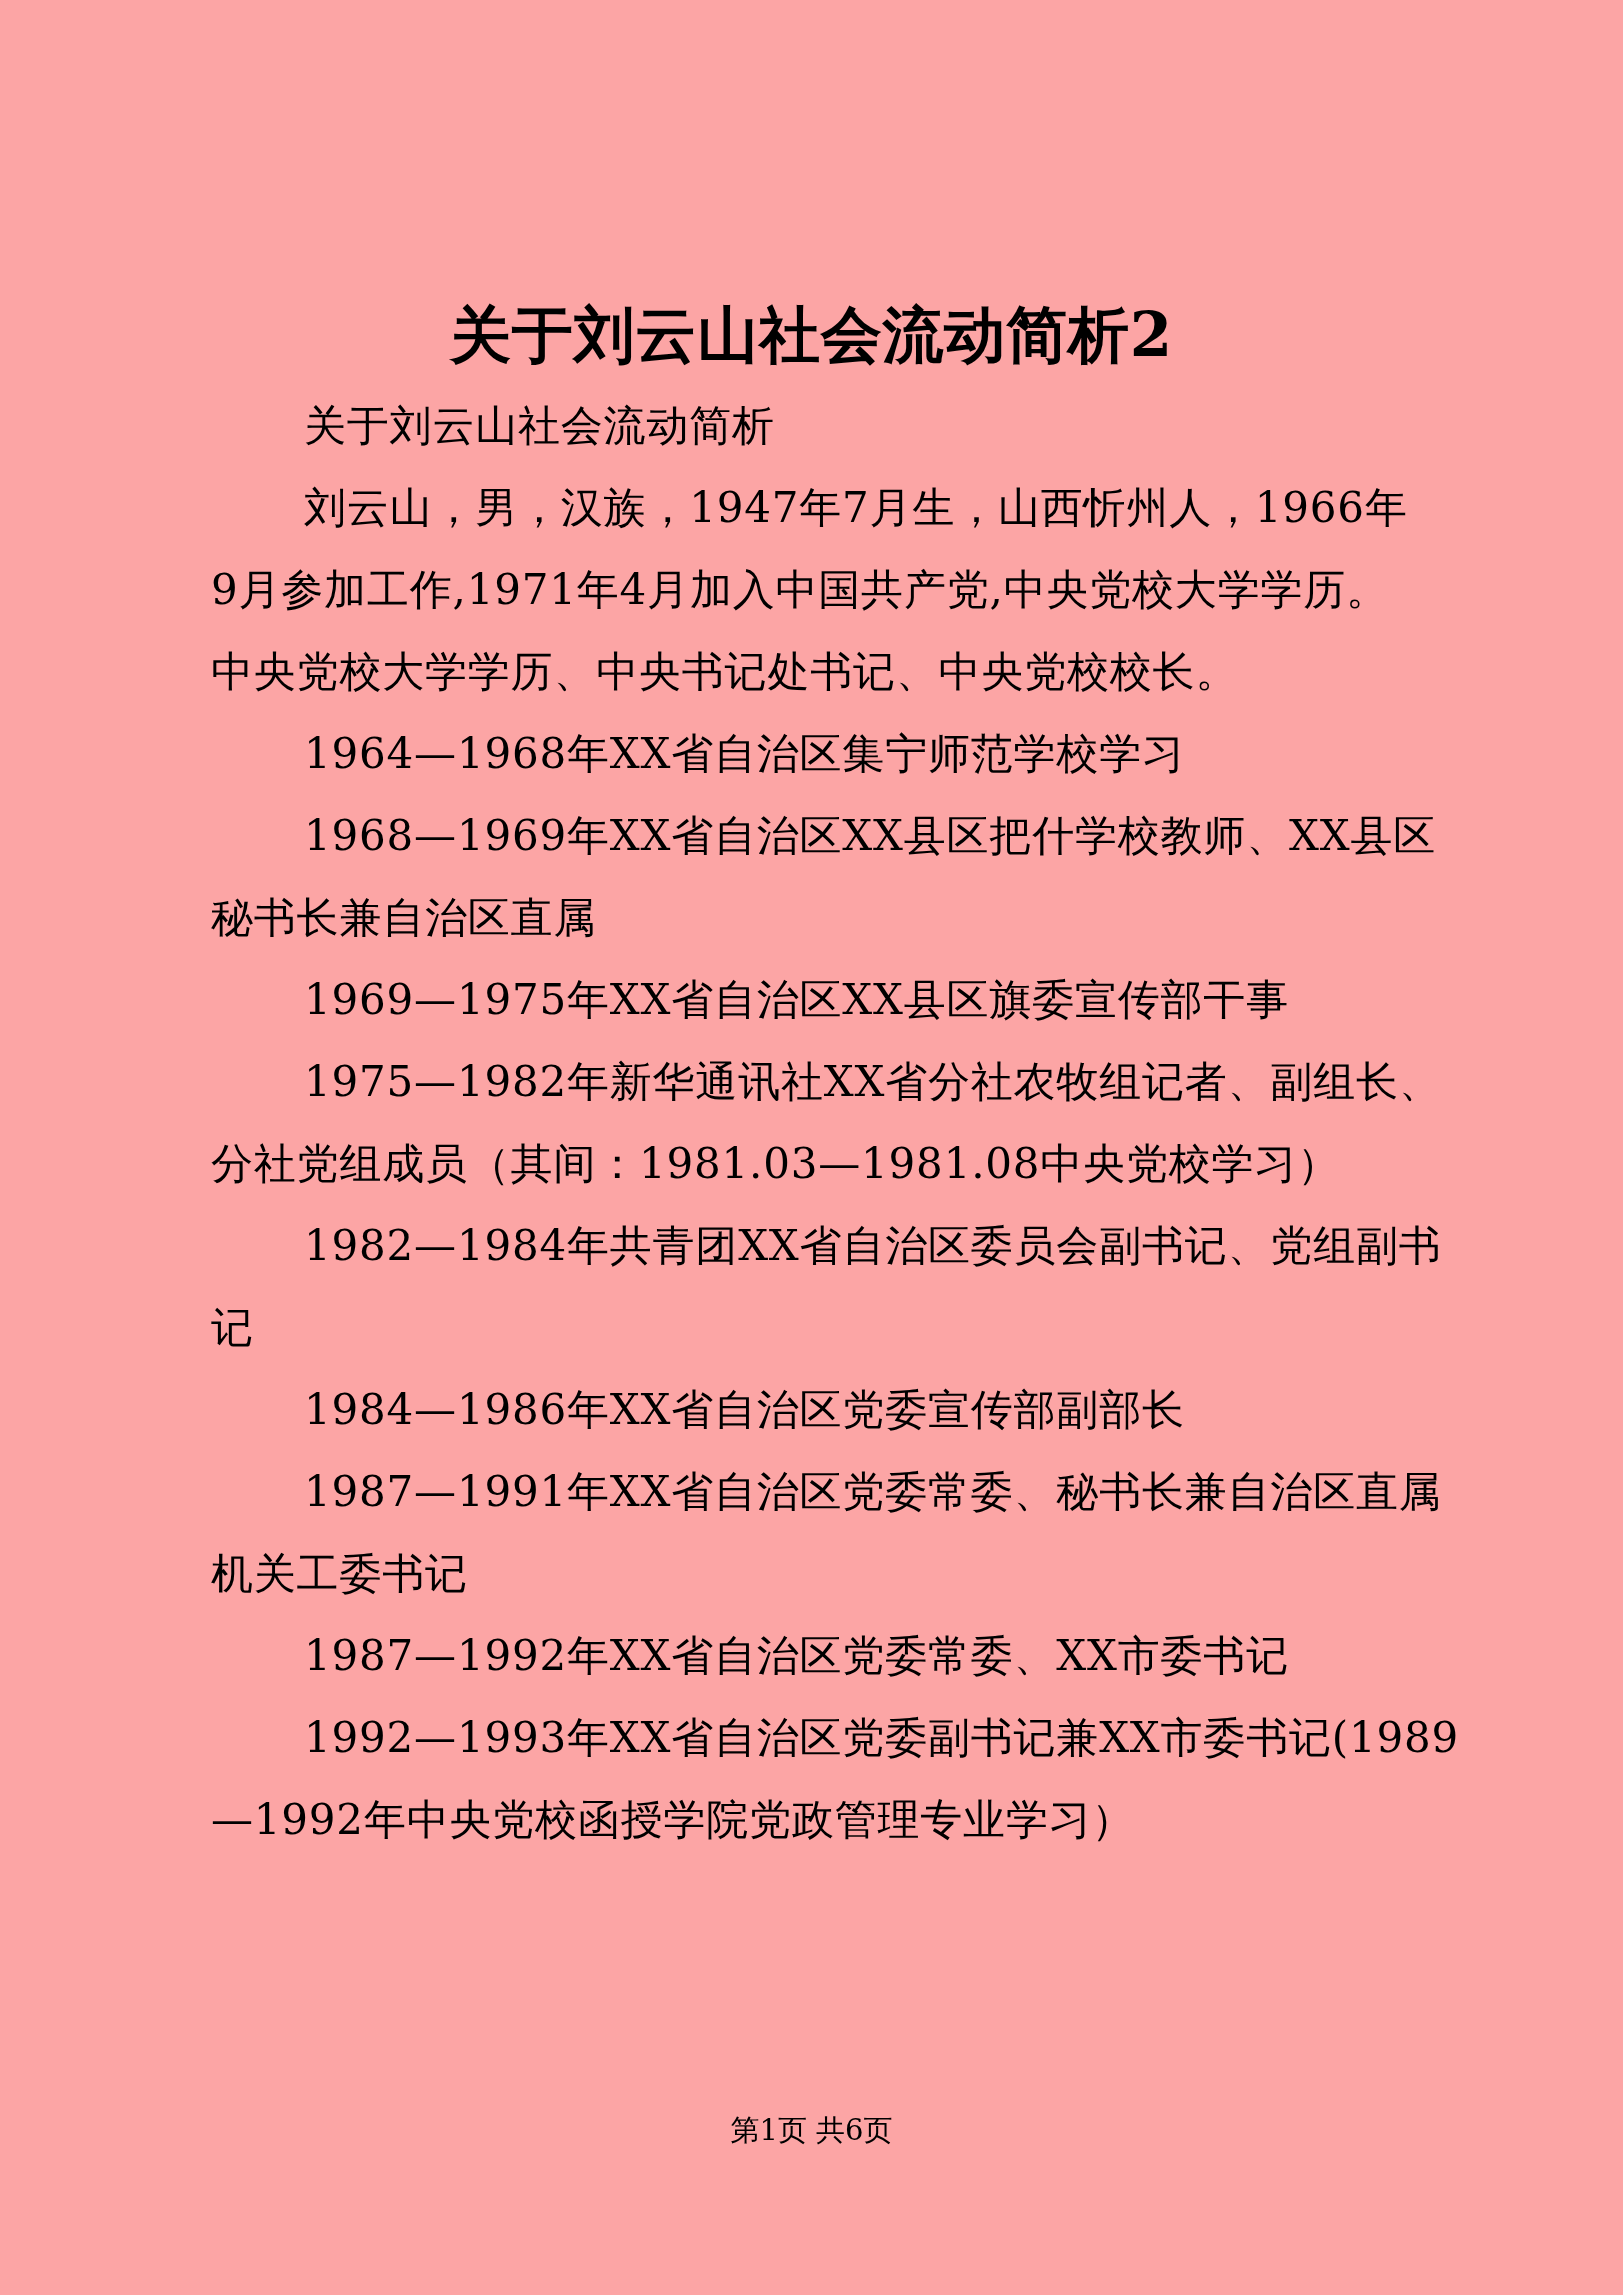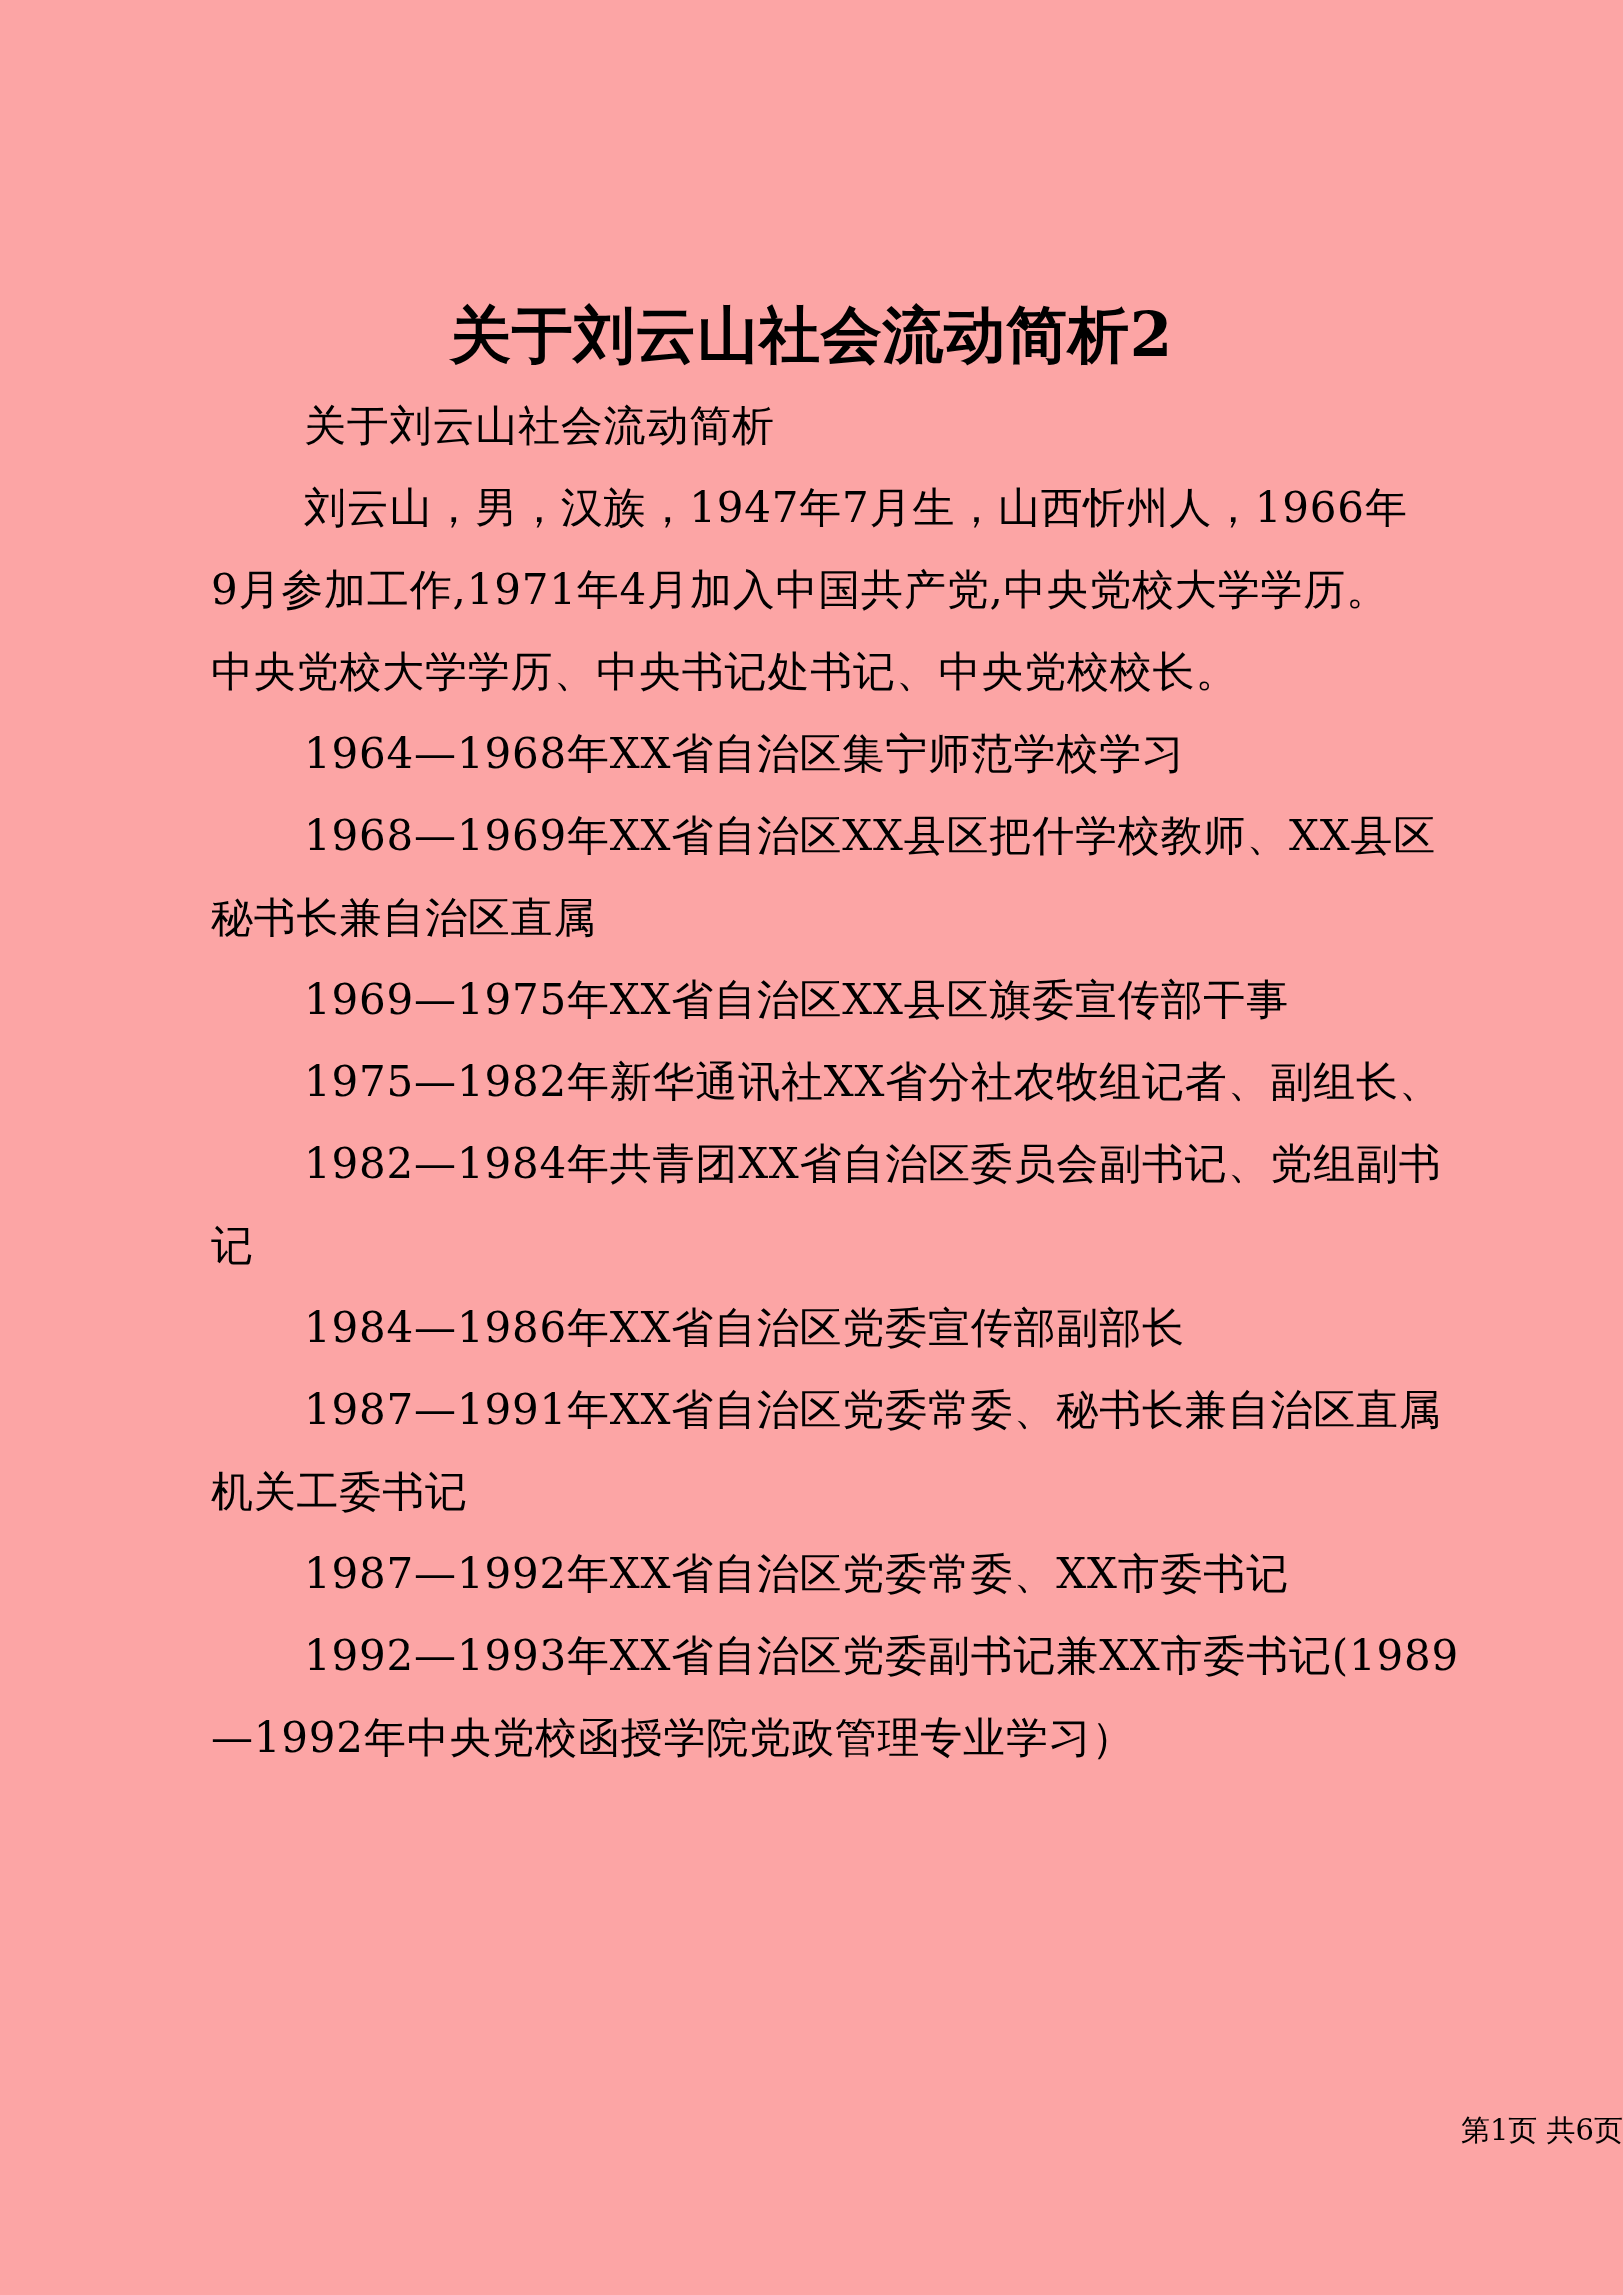--- a/index.html
+++ b/index.html
@@ -48,41 +48,42 @@
       letter-spacing: 0.8px;
     }
     .line.indent {
       padding-left: 93px;
     }
     .footer {
       position: absolute;
       left: 0;
       width: 1623px;
       top: 2109px;
-      text-align: right;
+      text-align: center;
       font-size: 29px;
       line-height: 42px;
     }
   </style>
 </head>
 <body>
 
 <div class="page">
   <div class="title">关于刘云山社会流动简析2</div>
 
   <div class="body">
     <div class="line indent">关于刘云山社会流动简析</div>
     <div class="line indent">刘云山，男，汉族，1947年7月生，山西忻州人，1966年</div>
     <div class="line">9月参加工作,1971年4月加入中国共产党,中央党校大学学历。</div>
     <div class="line">中央党校大学学历、中央书记处书记、中央党校校长。</div>
     <div class="line indent">1964—1968年XX省自治区集宁师范学校学习</div>
     <div class="line indent">1968—1969年XX省自治区XX县区把什学校教师、XX县区</div>
     <div class="line">秘书长兼自治区直属</div>
     <div class="line indent">1969—1975年XX省自治区XX县区旗委宣传部干事</div>
     <div class="line indent">1975—1982年新华通讯社XX省分社农牧组记者、副组长、</div>
+    <div class="line">分社党组成员（其间：1981.03—1981.08中央党校学习）</div>
     <div class="line indent">1982—1984年共青团XX省自治区委员会副书记、党组副书</div>
     <div class="line">记</div>
     <div class="line indent">1984—1986年XX省自治区党委宣传部副部长</div>
     <div class="line indent">1987—1991年XX省自治区党委常委、秘书长兼自治区直属</div>
     <div class="line">机关工委书记</div>
     <div class="line indent">1987—1992年XX省自治区党委常委、XX市委书记</div>
     <div class="line indent">1992—1993年XX省自治区党委副书记兼XX市委书记(1989</div>
     <div class="line">—1992年中央党校函授学院党政管理专业学习）</div>
   </div>
 

